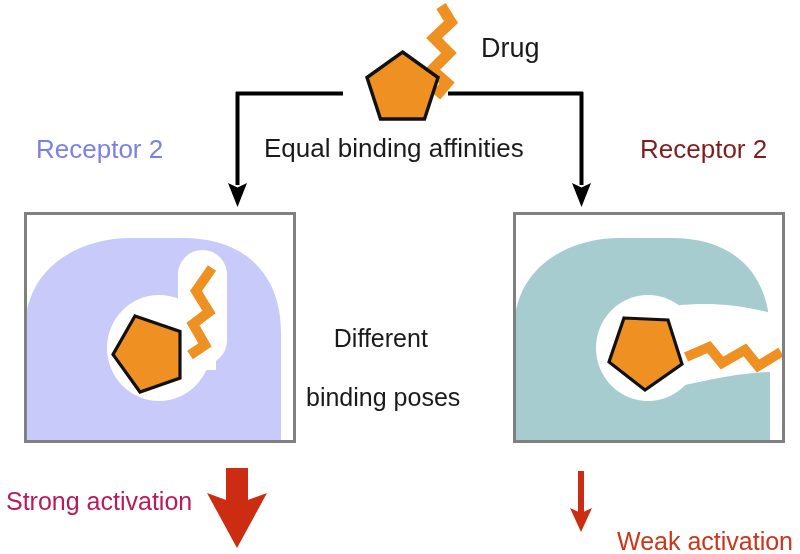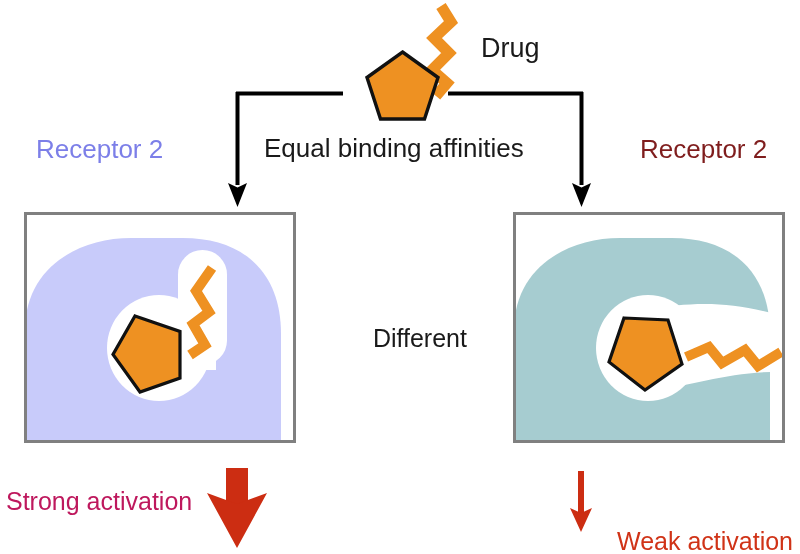--- a/index.html
+++ b/index.html
@@ -52,21 +52,20 @@
   .lbl-receptor2 {
     left: 640px;
     top: 134px;
     font-size: 26px;
     color: #7f1d1d;
   }
   .lbl-poses {
     left: 306px;
     top: 294px;
     width: 200px;
-    text-align: center;
     font-size: 25px;
     color: #1a1a1a;
   }
   .lbl-poses .line2 { display: block; }
   .lbl-strong {
     left: 6px;
     top: 487px;
     font-size: 25px;
     color: #be185d;
   }
@@ -183,19 +182,20 @@
   <div class="lbl lbl-equal">Equal binding affinities</div>
 
   <div class="lbl lbl-drug">Drug</div>
 
   <div class="lbl lbl-receptor1">Receptor 2</div>
 
   <div class="lbl lbl-receptor2">Receptor 2</div>
 
   <div class="lbl lbl-poses">
     <span>Different</span>
+    <span class="line2">binding poses</span>
   </div>
 
   <div class="lbl lbl-strong">Strong activation</div>
 
   <div class="lbl lbl-weak">Weak activation</div>
 
 </div>
 
 </body></html>

